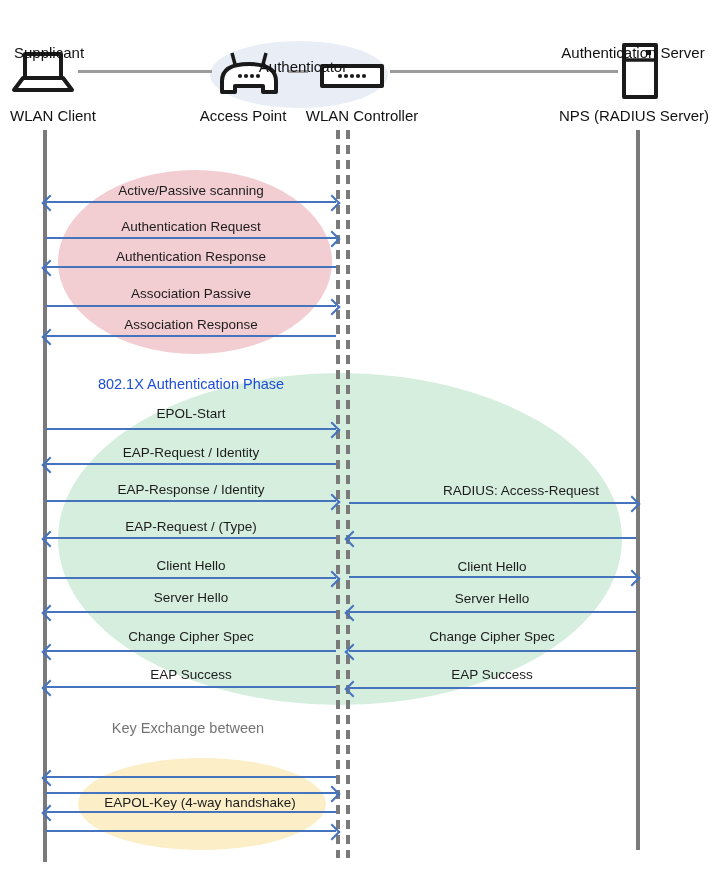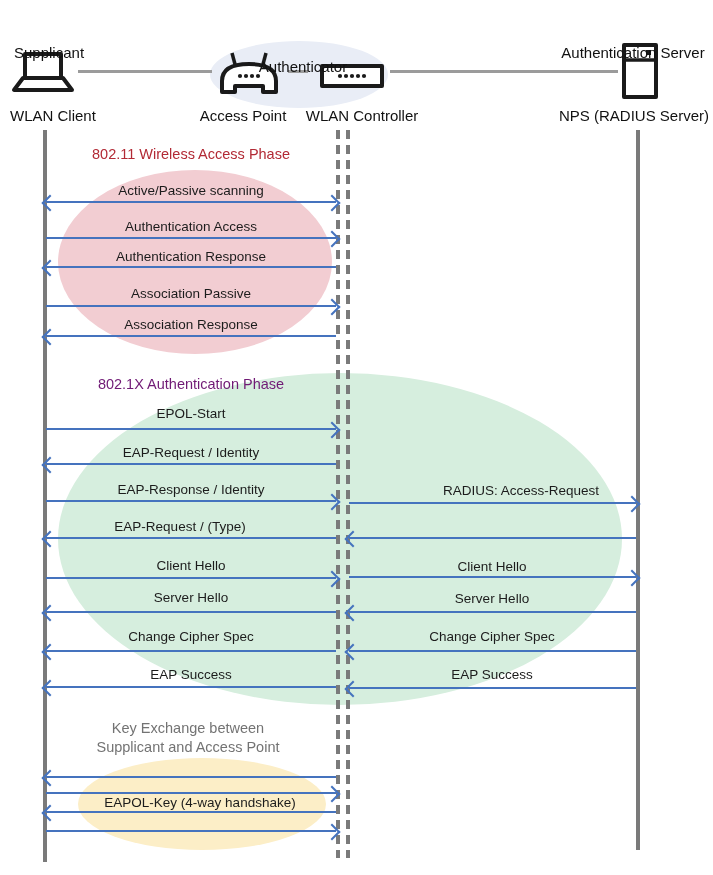--- a/index.html
+++ b/index.html
@@ -24,21 +24,21 @@
   .lifeline{position:absolute;width:3.5px;top:130px;background:var(--lifeline);z-index:3;}
   .lifeline.dashed{background:repeating-linear-gradient(to bottom,var(--lifeline) 0 9px,transparent 9px 15px);}
 
   .ellipse{position:absolute;border-radius:50%;z-index:1;}
   .ellipse.pink{left:58px;top:170px;width:274px;height:184px;background:#F2CDD2;}
   .ellipse.green{left:58px;top:373px;width:564px;height:332px;background:#D6EEDE;}
   .ellipse.yellow{left:78px;top:758px;width:248px;height:92px;background:#FCEEC7;}
 
   .phase-title{position:absolute;font-size:14.5px;white-space:nowrap;z-index:6;transform:translateX(-50%);}
   .pt-red{color:#B22A35;}
-  .pt-green{color:#701a75;}
+  .pt-green{color:#1d4ed8;}
   .pt-orange{color:#737373;}
 
   .msg-label{position:absolute;transform:translateX(-50%);font-size:13.5px;color:#1c1c1c;white-space:nowrap;z-index:6;}
 
   .arrow{position:absolute;height:0;border-top:2.2px solid var(--arrow);z-index:6;}
   .arrow.lspan{left:46px;width:290px;}
   .arrow.rspan{left:349px;width:287px;}
   .head{position:absolute;width:10px;height:10px;}
   .head.hr{right:-2px;top:-6.3px;border-right:2.2px solid var(--arrow);border-top:2.2px solid var(--arrow);transform:rotate(45deg);}
   .head.hl{left:-2px;top:-6.3px;border-left:2.2px solid var(--arrow);border-bottom:2.2px solid var(--arrow);transform:rotate(45deg);}
@@ -93,32 +93,30 @@
 
   <div class="ellipse pink"></div>
   <div class="ellipse green"></div>
   <div class="ellipse yellow"></div>
 
   <div class="lifeline" style="left:43px;height:732px"></div>
   <div class="lifeline dashed" style="left:336px;height:728px"></div>
   <div class="lifeline dashed" style="left:346px;height:728px"></div>
   <div class="lifeline" style="left:636px;height:720px"></div>
 
-  <div class="phase-title pt-red" style="left:191px;top:146px">802.11 Wireless Access Phase</div>
   <div class="phase-title pt-green" style="left:191px;top:376px">802.1X Authentication Phase</div>
   <div class="phase-title pt-orange" style="left:188px;top:720px">Key Exchange between</div>
-  <div class="phase-title pt-orange" style="left:188px;top:739px">Supplicant and Access Point</div>
 
   <div class="msg-label" style="left:191px;top:183px">Active/Passive scanning</div>
   <div class="arrow lspan" style="top:201px">
       <span class="head hl"></span>
       <span class="head hr"></span>
     </div>
 
-  <div class="msg-label" style="left:191px;top:219px">Authentication Access</div>
+  <div class="msg-label" style="left:191px;top:219px">Authentication Request</div>
   <div class="arrow lspan" style="top:237px">
       <span class="head hr"></span>
     </div>
 
   <div class="msg-label" style="left:191px;top:249px">Authentication Response</div>
   <div class="arrow lspan" style="top:266px">
       <span class="head hl"></span>
     </div>
 
   <div class="msg-label" style="left:191px;top:286px">Association Passive</div>
@@ -139,21 +137,21 @@
   <div class="msg-label" style="left:191px;top:445px">EAP-Request / Identity</div>
   <div class="arrow lspan" style="top:463px">
       <span class="head hl"></span>
     </div>
 
   <div class="msg-label" style="left:191px;top:482px">EAP-Response / Identity</div>
   <div class="arrow lspan" style="top:500px">
       <span class="head hr"></span>
     </div>
 
-  <div class="msg-label" style="left:180px;top:519px">EAP-Request / (Type)</div>
+  <div class="msg-label" style="left:191px;top:519px">EAP-Request / (Type)</div>
   <div class="arrow lspan" style="top:537px">
       <span class="head hl"></span>
     </div>
 
   <div class="msg-label" style="left:191px;top:558px">Client Hello</div>
   <div class="arrow lspan" style="top:577px">
       <span class="head hr"></span>
     </div>
 
   <div class="msg-label" style="left:191px;top:590px">Server Hello</div>

